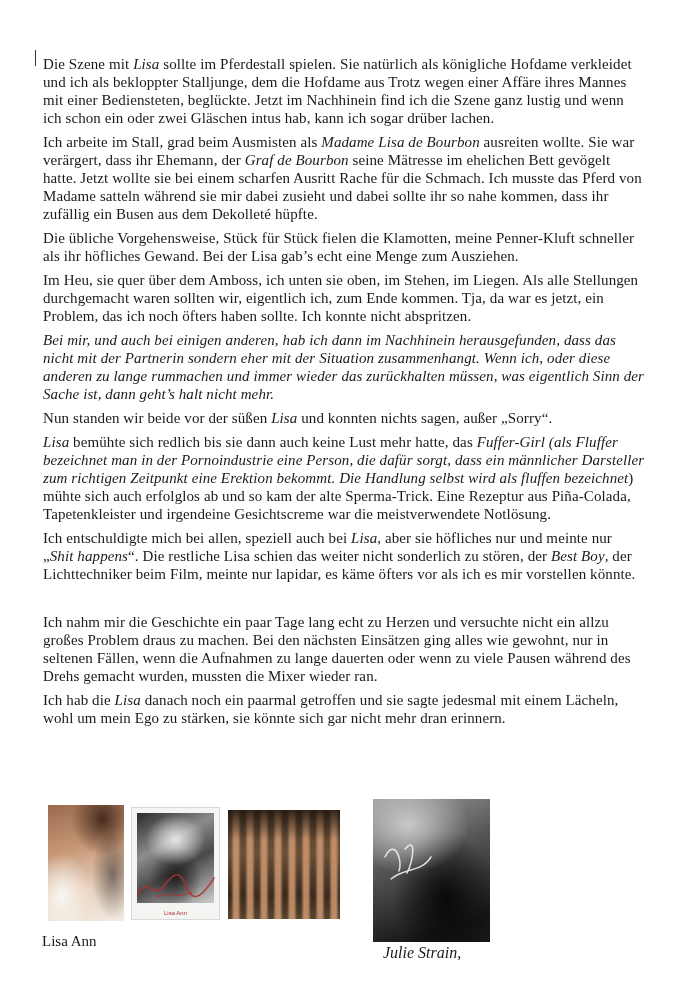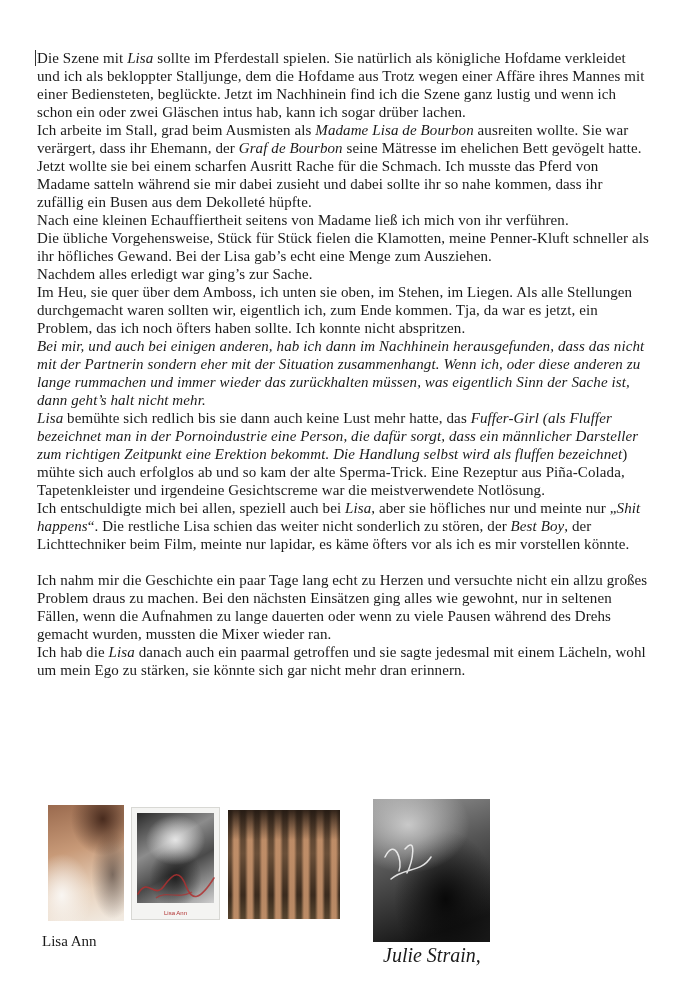--- a/index.html
+++ b/index.html
@@ -4,21 +4,21 @@
 <style>
   html,body{margin:0;padding:0;background:#fff;}
   .page{
     position:relative;width:681px;height:991px;background:#ffffff;
     font-family:"Liberation Serif","DejaVu Serif",serif;color:#1a1a1a;overflow:hidden;
   }
   .doc-text{
     position:absolute;left:37px;top:49px;width:614px;
     font-size:15px;line-height:18px;letter-spacing:0.1px;
   }
-  .doc-text p{margin:0;padding:0;}
+  .doc-text p{margin:6px;padding:0;}
   .doc-text em{font-style:italic;}
   .doc-text .spacer{height:18px;}
   .cursor{
     position:absolute;left:35px;top:50px;width:1px;height:16px;background:#333;
   }
   .photo{position:absolute;overflow:hidden;}
   .photo-lisa-color{
     left:48px;top:805px;width:76px;height:116px;
     background:
       radial-gradient(ellipse 60% 45% at 72% 12%, rgba(66,38,26,.95), rgba(66,38,26,0) 70%),
@@ -60,43 +60,42 @@
     background:
       radial-gradient(ellipse 70% 45% at 30% 18%, rgba(210,210,210,.9), rgba(210,210,210,0) 75%),
       radial-gradient(ellipse 55% 60% at 62% 70%, rgba(5,5,5,.92), rgba(5,5,5,0) 80%),
       linear-gradient(160deg,#9b9b9b 0%,#565656 40%,#171717 85%);
   }
   .photo-julie-bw svg.scribble{position:absolute;left:4px;top:28px;width:70px;height:70px;}
   .caption-lisa{
     position:absolute;left:42px;top:933px;font-size:15px;color:#1a1a1a;
   }
   .caption-julie{
-    position:absolute;left:383px;top:944px;font-size:20px;font-style:italic;color:#1a1a1a;
+    position:absolute;left:383px;top:944px;font-size:16px;font-style:italic;color:#1a1a1a;
   }
 </style>
 </head>
 <body>
 
 <div class="page">
 
   <div class="cursor"></div>
 
   <div class="doc-text">
       <p><span>Die Szene mit </span><em>Lisa</em><span> sollte im Pferdestall spielen. Sie natürlich als königliche Hofdame verkleidet und ich als bekloppter Stalljunge, dem die Hofdame aus Trotz wegen einer Affäre ihres Mannes mit einer Bediensteten, beglückte. Jetzt im Nachhinein find ich die Szene ganz lustig und wenn ich schon ein oder zwei Gläschen intus hab, kann ich sogar drüber lachen.</span></p>
       <p><span>Ich arbeite im Stall, grad beim Ausmisten als </span><em>Madame Lisa de Bourbon</em><span> ausreiten wollte. Sie war verärgert, dass ihr Ehemann, der </span><em>Graf de Bourbon</em><span> seine Mätresse im ehelichen Bett gevögelt hatte. Jetzt wollte sie bei einem scharfen Ausritt Rache für die Schmach. Ich musste das Pferd von Madame satteln während sie mir dabei zusieht und dabei sollte ihr so nahe kommen, dass ihr zufällig ein Busen aus dem Dekolleté hüpfte.</span></p>
-      <p><span>Nach eine kleinen Echauffiertheit seitens von Madame ließ ich mich von ihr verführen.</span></p>
       <p><span>Die übliche Vorgehensweise, Stück für Stück fielen die Klamotten, meine Penner-Kluft schneller als ihr höfliches Gewand. Bei der Lisa gab’s echt eine Menge zum Ausziehen.</span></p>
-      <p><span>Nachdem alles erledigt war ging’s zur Sache.</span></p>
       <p><span>Im Heu, sie quer über dem Amboss, ich unten sie oben, im Stehen, im Liegen. Als alle Stellungen durchgemacht waren sollten wir, eigentlich ich, zum Ende kommen. Tja, da war es jetzt, ein Problem, das ich noch öfters haben sollte. Ich konnte nicht abspritzen.</span></p>
       <p><em>Bei mir, und auch bei einigen anderen, hab ich dann im Nachhinein herausgefunden, dass das nicht mit der Partnerin sondern eher mit der Situation zusammenhangt. Wenn ich, oder diese anderen zu lange rummachen und immer wieder das zurückhalten müssen, was eigentlich Sinn der Sache ist, dann geht’s halt nicht mehr.</em></p>
+      <p><span>Nun standen wir beide vor der süßen </span><em>Lisa</em><span> und konnten nichts sagen, außer „Sorry“.</span></p>
       <p><em>Lisa</em><span> bemühte sich redlich bis sie dann auch keine Lust mehr hatte, das </span><em>Fuffer-Girl (als Fluffer bezeichnet man in der Pornoindustrie eine Person, die dafür sorgt, dass ein männlicher Darsteller zum richtigen Zeitpunkt eine Erektion bekommt. Die Handlung selbst wird als fluffen bezeichnet</em><span>) mühte sich auch erfolglos ab und so kam der alte Sperma-Trick. Eine Rezeptur aus Piña-Colada, Tapetenkleister und irgendeine Gesichtscreme war die meistverwendete Notlösung.</span></p>
       <p><span>Ich entschuldigte mich bei allen, speziell auch bei </span><em>Lisa</em><span>, aber sie höfliches nur und meinte nur „</span><em>Shit happens</em><span>“. Die restliche Lisa schien das weiter nicht sonderlich zu stören, der </span><em>Best Boy</em><span>, der  Lichttechniker beim Film, meinte nur lapidar, es käme öfters vor als ich es mir vorstellen könnte.</span></p>
       <div class="spacer"></div>
       <p><span>Ich nahm mir die Geschichte ein paar Tage lang echt zu Herzen und versuchte nicht ein allzu großes Problem draus zu machen. Bei den nächsten Einsätzen ging alles wie gewohnt, nur in seltenen Fällen, wenn die Aufnahmen zu lange dauerten oder wenn zu viele Pausen während des Drehs gemacht wurden, mussten die Mixer wieder ran.</span></p>
-      <p><span>Ich hab die </span><em>Lisa</em><span> danach auch ein paarmal getroffen und sie sagte jedesmal mit einem Lächeln, wohl um mein Ego zu stärken, sie könnte sich gar nicht mehr dran erinnern.</span></p>
+      <p><span>Ich hab die </span><em>Lisa</em><span> danach noch ein paarmal getroffen und sie sagte jedesmal mit einem Lächeln, wohl um mein Ego zu stärken, sie könnte sich gar nicht mehr dran erinnern.</span></p>
     </div>
 
   <div class="photo photo-lisa-color"></div>
 
   <div class="photo photo-lisa-bw">
     <div class="bw-inner"></div>
     <svg class="scribble" viewBox="0 0 84 50">
       <path d="M4 38 C 14 20, 20 44, 30 30 S 46 14, 52 30 S 66 44, 80 22" fill="none" stroke="#b03030" stroke-width="1.6" stroke-linecap="round" opacity="0.85"></path>
       <path d="M22 42 C 32 34, 44 44, 58 36" fill="none" stroke="#b03030" stroke-width="1.2" opacity="0.7"></path>
     </svg>

